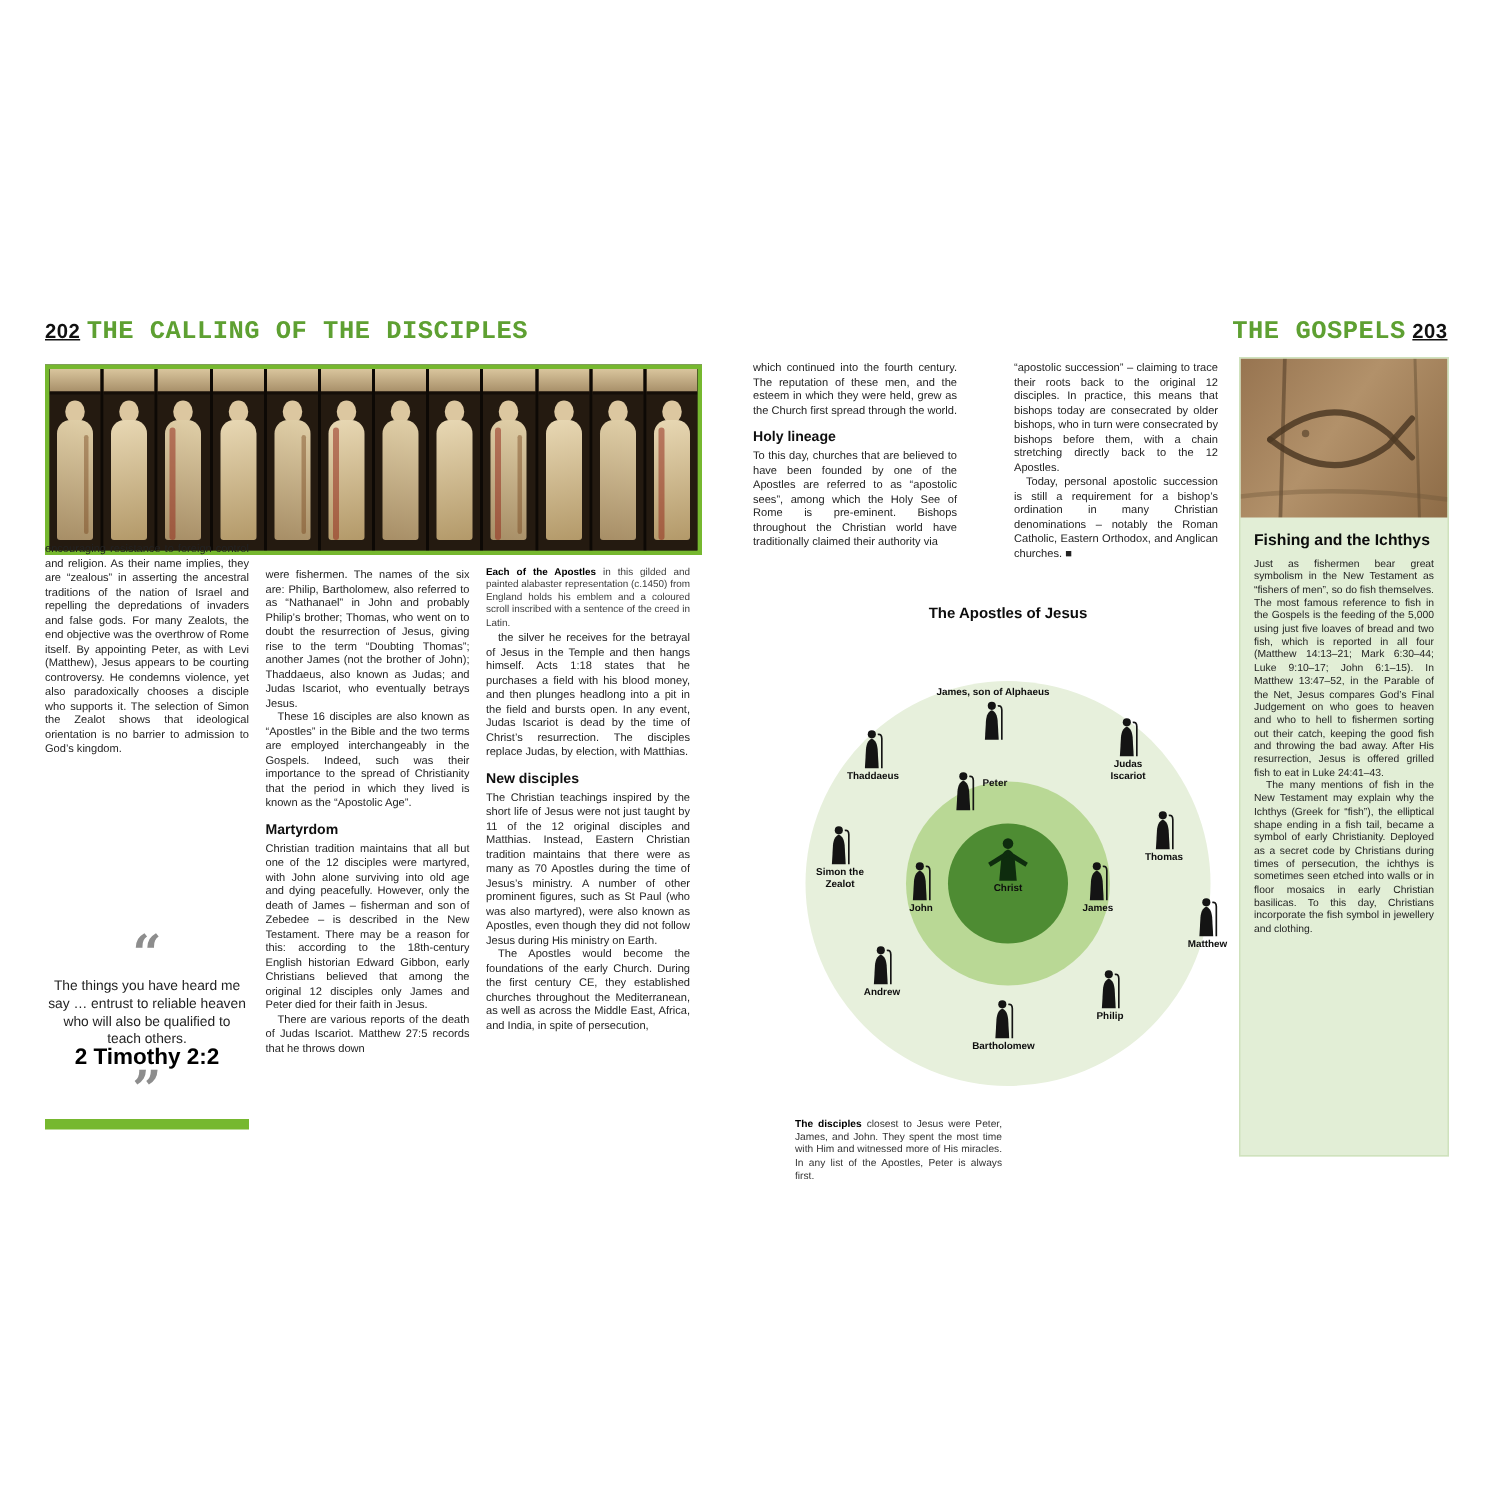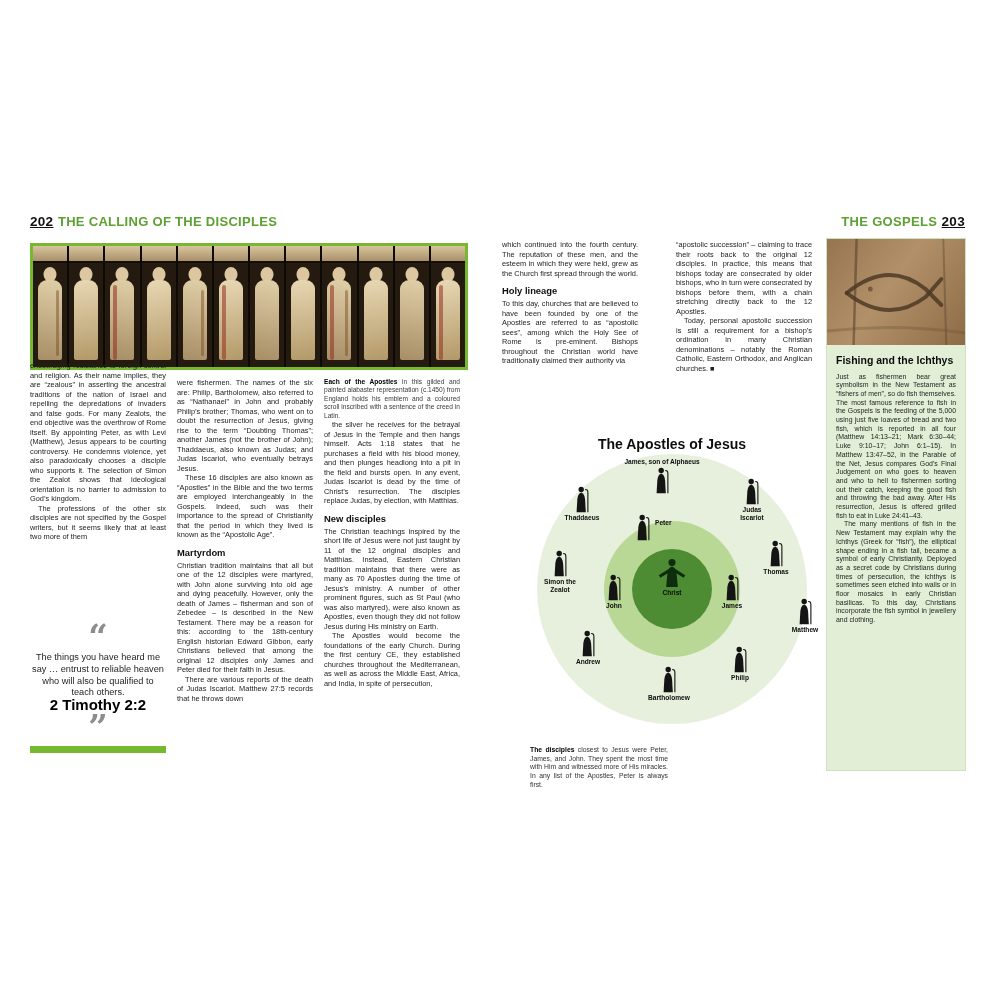--- a/index.html
+++ b/index.html
@@ -6,21 +6,21 @@
   .screen {
     position:relative; width:1000px; height:1000px; background:#ffffff;
     overflow:hidden; font-family:"Liberation Sans", sans-serif; color:#1c1c1c;
   }
 
   
   .page-header { position:absolute; top:212px; white-space:nowrap; }
   .ph-left  { left:30px; }
   .ph-right { right:35px; text-align:right; }
   .pagenum  { font-weight:bold; font-size:13.5px; color:#101010; letter-spacing:.3px;text-decoration:underline; }
-  .header-title { font-weight:bold; font-size:13px; color:#5ea032; letter-spacing:.3px; }
+  .header-title { font-weight:bold; font-size:17px; color:#5ea032; letter-spacing:.3px;font-family:Liberation Mono, monospace; }
 
   
   .strip {
     position:absolute; left:30px; top:243px; width:438px; height:127px;
     border:3px solid #76b82f; box-sizing:border-box; background:#17100a;
     display:flex; overflow:hidden;
   }
   .niche { flex:1; position:relative; background:#241a10; border-right:2px solid #0d0905; overflow:hidden; }
   .niche:last-child { border-right:none; }
   .canopy { position:absolute; top:0; left:0; right:0; height:15px;
@@ -54,22 +54,22 @@
   .quote-block { position:absolute; left:0; right:0; bottom:0; text-align:center; }
   .qmark { font-family:"DejaVu Serif", serif; font-weight:bold; font-size:34px;
     color:#8d8d8d; line-height:.55; display:block; }
   .qmark.open  { margin-bottom:7px; }
   .qmark.close { margin-top:9px; }
   .quote-text { font-size:9.2px; line-height:11.6px; color:#1e1e1e; margin:0 2px; text-align:center; }
   .quote-attr { font-size:15px; font-weight:bold; color:#000; margin-top:1px; }
   .green-bar { height:7px; background:#76b82f; margin-top:9px; }
 
   
-  #diagram-title { position:absolute; left:522px; top:436px; width:300px; text-align:center;
-    font-size:14px; font-weight:bold; color:#0d0d0d; }
+  #diagram-title { position:absolute; left:522px; top:404px; width:300px; text-align:center;
+    font-size:10px; font-weight:bold; color:#0d0d0d; }
   #diagram { position:absolute; left:522px; top:438px; width:300px; height:306px; }
   .circ { position:absolute; border-radius:50%; }
   .c-outer { left:15px;  top:16px;  width:270px; height:270px; background:#e7f0dc; }
   .c-mid   { left:82px;  top:83px;  width:136px; height:136px; background:#b9d895; }
   .c-inner { left:110px; top:111px; width:80px;  height:80px;  background:#4e8c33; }
   .apostle { position:absolute; display:flex; flex-direction:column; align-items:center;
     width:76px; transform:translateX(-50%); }
   .apostle .fig { width:18px; height:27px; color:#141414; fill:#141414; }
   .apostle-label { font-size:6.6px; font-weight:bold; line-height:7.6px; text-align:center;
     color:#0d0d0d; margin-top:1px; }
@@ -183,21 +183,20 @@
       </div>
     <div class="niche">
         <span class="canopy"></span>
         <span class="head"></span>
         <span class="robe"></span>
       </div>
   </div>
 
   <div class="col" id="col1">
     <p>encouraging resistance to foreign control and religion. As their name implies, they are “zealous” in asserting the ancestral traditions of the nation of Israel and repelling the depredations of invaders and false gods. For many Zealots, the end objective was the overthrow of Rome itself. By appointing Peter, as with Levi (Matthew), Jesus appears to be courting controversy. He condemns violence, yet also paradoxically chooses a disciple who supports it. The selection of Simon the Zealot shows that ideological orientation is no barrier to admission to God’s kingdom.</p>
-    <p>The professions of the other six disciples are not specified by the Gospel writers, but it seems likely that at least two more of them</p>
     <div class="quote-block">
       <span class="qmark open">“</span>
       <div class="quote-text">The things you have heard me say … entrust to reliable heaven who will also be qualified to teach others.</div>
       <div class="quote-attr">2 Timothy 2:2</div>
       <span class="qmark close">”</span>
       <div class="green-bar"></div>
     </div>
   </div>
 
   <div class="col" id="col2">

